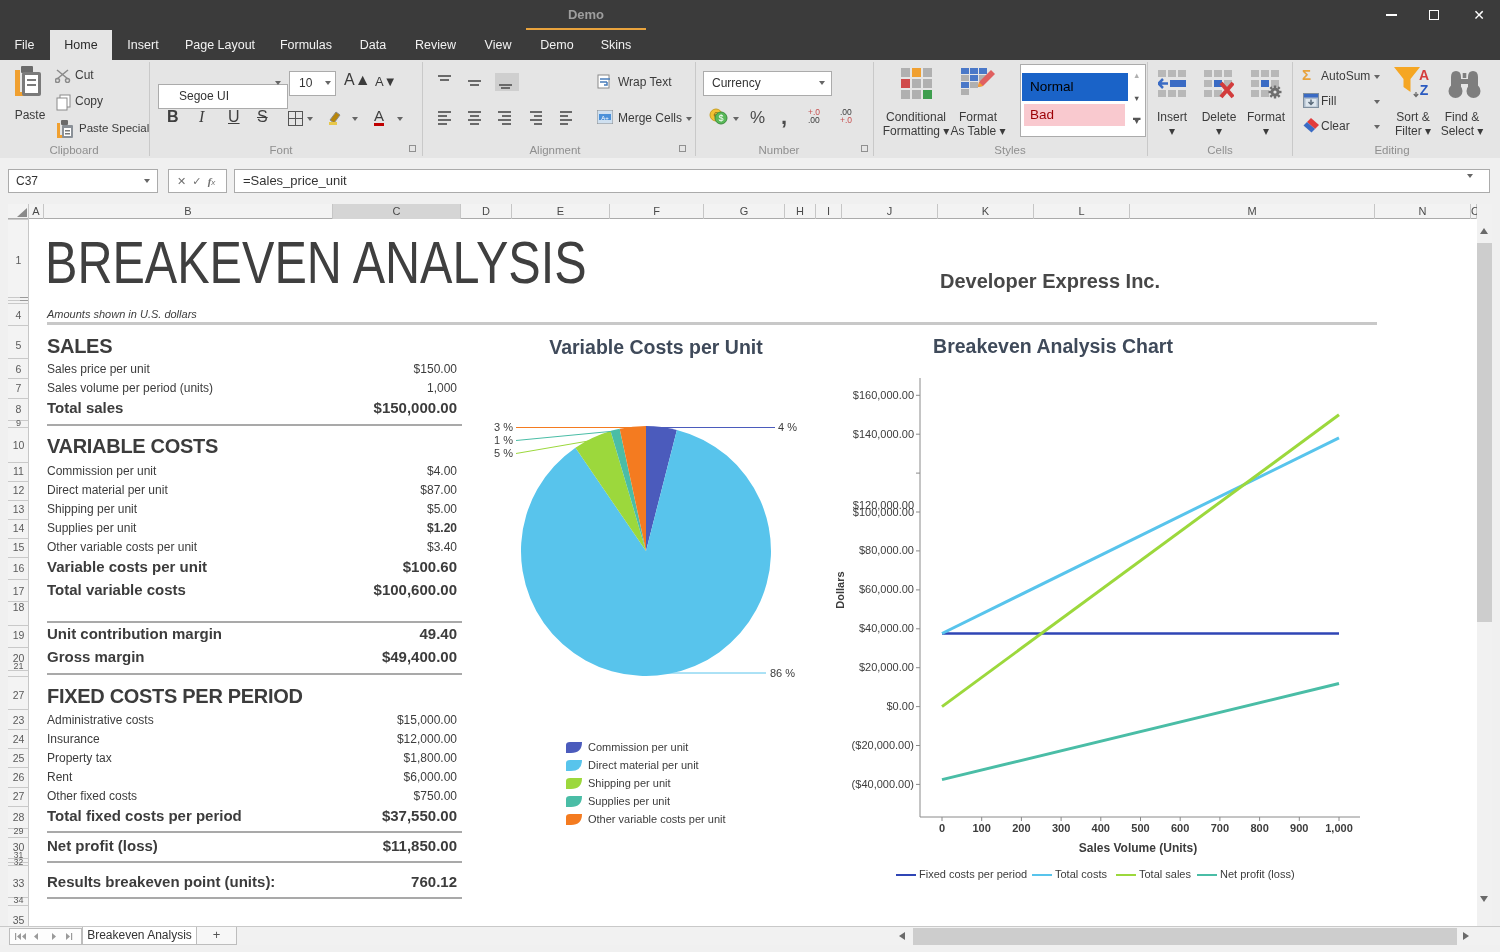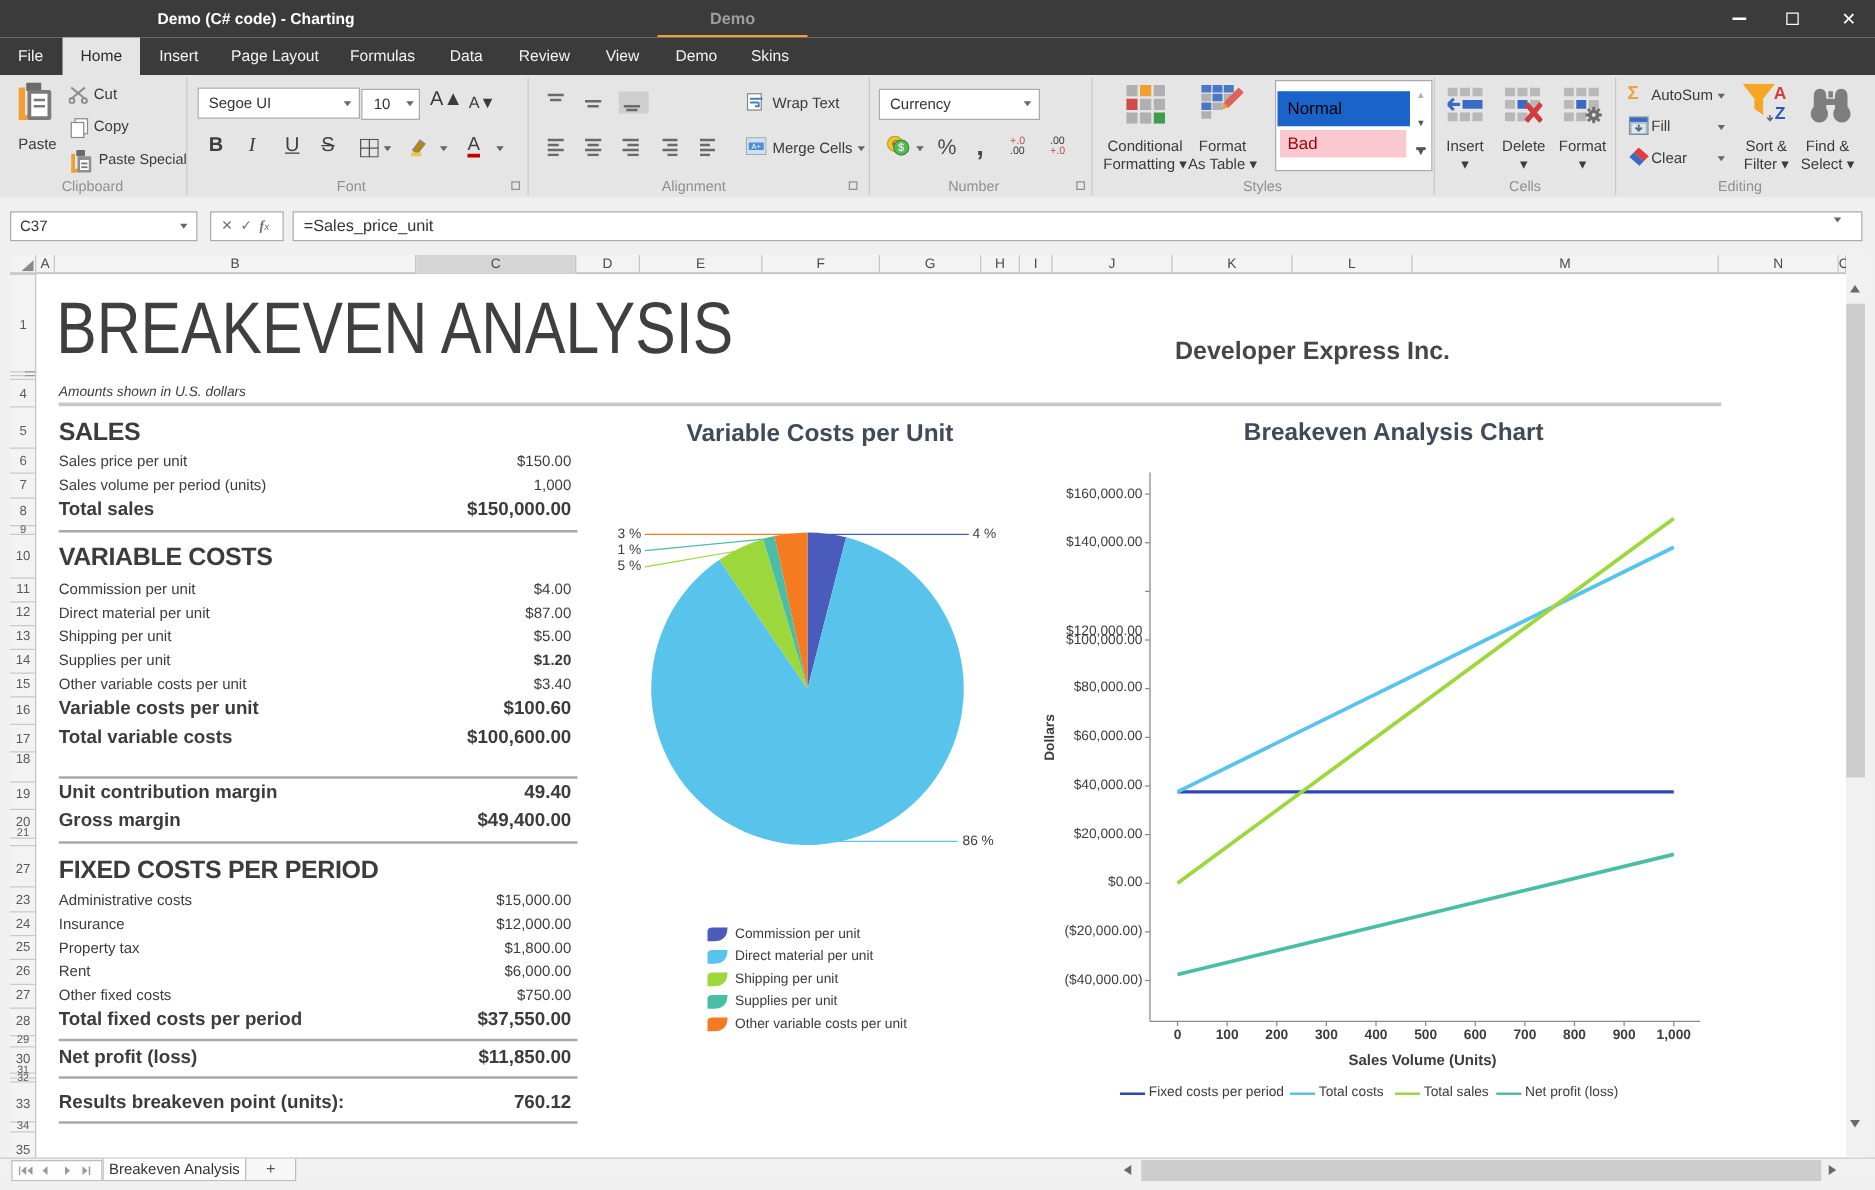--- a/index.html
+++ b/index.html
@@ -19,21 +19,20 @@
 .rowlab { position:absolute; left:0; width:21px; text-align:center; font-size:10.5px; color:#5a5a5a; }
 .lbl { position:absolute; left:39px; font-size:12px; color:#3c3c3c; white-space:nowrap; }
 .val { position:absolute; width:200px; text-align:right; font-size:12px; color:#3c3c3c; }
 .b { font-weight:bold; }
 .hdiv { position:absolute; left:39px; height:2px; background:#a9a9a9; }
 </style>
 </head>
 <body>
 
 <div class="abs" id="titlebar">
-  <div class="abs" style="left:126px;top:0;width:300px;height:30px;line-height:30px;color:#fff;font-size:12.5px;font-weight:bold;">Demo (C# code) - Charting</div>
   <div class="abs" style="left:526px;top:0;width:120px;height:28px;line-height:30px;color:#9e9e9e;font-size:13px;font-weight:bold;text-align:center;">Demo</div>
   <div class="abs" style="left:526px;top:28px;width:120px;height:2px;background:#e8a33d;"></div>
   <div class="abs" style="left:1386px;top:14px;width:11px;height:2px;background:#fff;"></div>
   <div class="abs" style="left:1429px;top:10px;width:10px;height:10px;border:1px solid #fff;"></div>
   <div class="abs" style="left:1471px;top:7px;width:16px;height:16px;color:#fff;font-size:14px;line-height:16px;text-align:center;">✕</div>
 </div>
 
 <div class="abs" id="tabrow">
   <div class="rtab" style="left:4px;width:41px;">File</div>
   <div class="rtab" style="left:50px;width:62px;background:#e5e5e5;color:#2b2b2b;">Home</div>
@@ -94,21 +93,21 @@
     <rect x="1" y="3" width="3" height="15" fill="#f0a030"></rect>
     <rect x="1" y="15" width="7" height="3" fill="#f0a030"></rect>
     <rect x="5" y="0" width="7" height="5" rx="1" fill="#6a6a6a"></rect>
     <rect x="6" y="5" width="11" height="13" rx="1" fill="#8a9097"></rect>
     <rect x="8" y="8" width="7" height="8" fill="#fff"></rect>
     <rect x="9" y="10" width="5" height="1.5" fill="#7a7a7a"></rect>
     <rect x="9" y="13" width="5" height="1.5" fill="#7a7a7a"></rect>
   </svg>
   <div class="abs" style="left:79px;top:62px;font-size:11.5px;color:#3b3b3b;">Paste Special</div>
 
-  <div class="combo" style="left:158px;top:10px;width:130px;height:25px;line-height:23px;padding-left:8px;">Segoe UI</div>
+  <div class="combo" style="left:158px;top:24px;width:130px;height:25px;line-height:23px;padding-left:20px;">Segoe UI</div>
   <div class="caret" style="left:275px;top:21px;"></div>
   <div class="combo" style="left:289px;top:11px;width:47px;height:25px;line-height:23px;padding-left:9px;">10</div>
   <div class="caret" style="left:325px;top:21px;"></div>
   <div class="abs" style="left:344px;top:11px;font-size:16px;color:#3b3b3b;">A▲</div>
   <div class="abs" style="left:375px;top:14px;font-size:13px;color:#3b3b3b;">A▼</div>
   <div class="abs" style="left:167px;top:48px;font-size:16px;font-weight:bold;color:#3f3f3f;">B</div>
   <div class="abs" style="left:199px;top:48px;font-size:16px;font-style:italic;font-family:'Liberation Serif',serif;color:#3f3f3f;">I</div>
   <div class="abs" style="left:228px;top:48px;font-size:16px;text-decoration:underline;color:#3f3f3f;">U</div>
   <div class="abs" style="left:257px;top:48px;font-size:16px;text-decoration:line-through;color:#3f3f3f;">S</div>
   <svg class="abs" style="left:288px;top:51px;" width="15" height="15" viewBox="0 0 15 15">
@@ -531,21 +530,21 @@
       <line x1="1172.2" y1="613.0" x2="1172.2" y2="617.0" stroke="#8a8a8a"></line>
       <line x1="1211.9" y1="613.0" x2="1211.9" y2="617.0" stroke="#8a8a8a"></line>
       <line x1="1251.6" y1="613.0" x2="1251.6" y2="617.0" stroke="#8a8a8a"></line>
       <line x1="1291.3" y1="613.0" x2="1291.3" y2="617.0" stroke="#8a8a8a"></line>
       <line x1="1331.0" y1="613.0" x2="1331.0" y2="617.0" stroke="#8a8a8a"></line>
       <line x1="934.0" y1="429.5" x2="1331.0" y2="429.5" stroke="#2f45b5" stroke-width="2.5"></line>
       <line x1="934.0" y1="429.5" x2="1331.0" y2="233.8" stroke="#58c4ec" stroke-width="3"></line>
       <line x1="934.0" y1="502.6" x2="1331.0" y2="210.8" stroke="#9cd83c" stroke-width="3"></line>
       <line x1="934.0" y1="575.6" x2="1331.0" y2="479.5" stroke="#4abda6" stroke-width="3"></line>
     </svg>
-<div class="abs" style="left:907px;top:131px;width:400px;text-align:center;font-size:19.5px;font-weight:bold;color:#3f4a5a;">Breakeven Analysis Chart</div>
+<div class="abs" style="left:845px;top:131px;width:400px;text-align:center;font-size:19.5px;font-weight:bold;color:#3f4a5a;">Breakeven Analysis Chart</div>
 <div class="abs" style="left:776px;top:184.8px;width:130px;text-align:right;font-size:11px;color:#3c3c3c;">$160,000.00</div>
 <div class="abs" style="left:776px;top:223.7px;width:130px;text-align:right;font-size:11px;color:#3c3c3c;">$140,000.00</div>
 <div class="abs" style="left:776px;top:262.6px;width:130px;text-align:right;font-size:11px;color:#3c3c3c;margin-top:32px;">$120,000.00</div>
 <div class="abs" style="left:776px;top:301.5px;width:130px;text-align:right;font-size:11px;color:#3c3c3c;">$100,000.00</div>
 <div class="abs" style="left:776px;top:340.4px;width:130px;text-align:right;font-size:11px;color:#3c3c3c;">$80,000.00</div>
 <div class="abs" style="left:776px;top:379.4px;width:130px;text-align:right;font-size:11px;color:#3c3c3c;">$60,000.00</div>
 <div class="abs" style="left:776px;top:418.3px;width:130px;text-align:right;font-size:11px;color:#3c3c3c;">$40,000.00</div>
 <div class="abs" style="left:776px;top:457.2px;width:130px;text-align:right;font-size:11px;color:#3c3c3c;">$20,000.00</div>
 <div class="abs" style="left:776px;top:496.1px;width:130px;text-align:right;font-size:11px;color:#3c3c3c;">$0.00</div>
 <div class="abs" style="left:776px;top:535.0px;width:130px;text-align:right;font-size:11px;color:#3c3c3c;">($20,000.00)</div>

